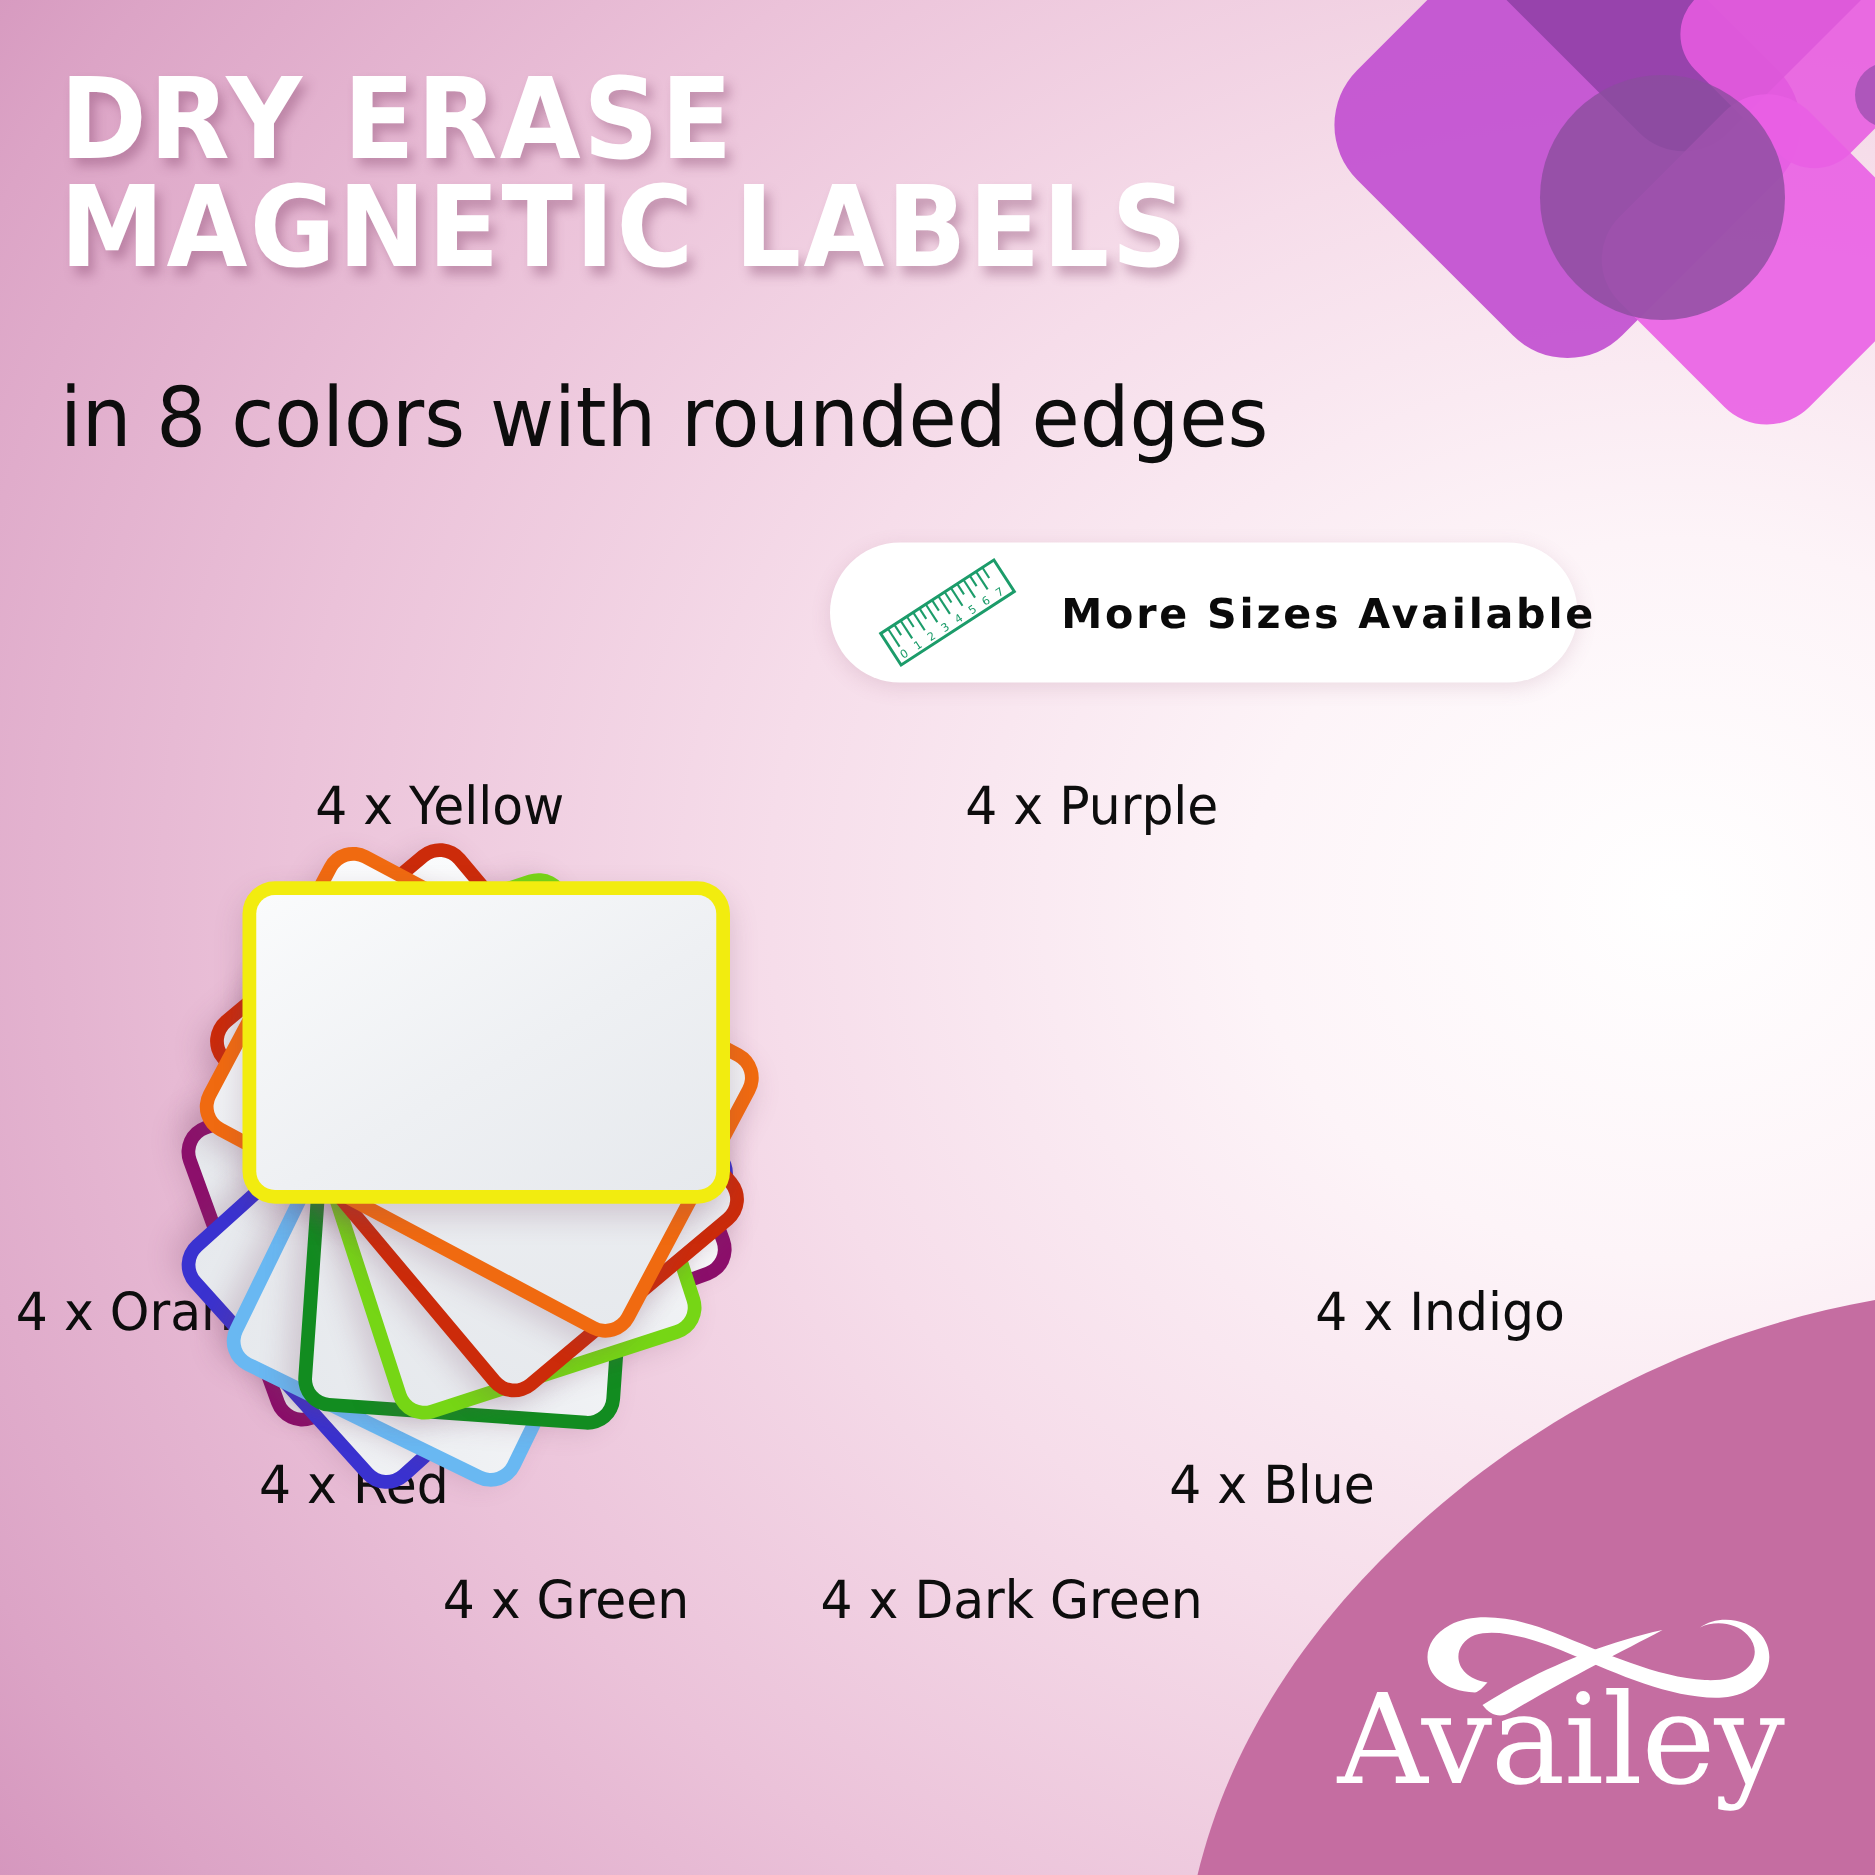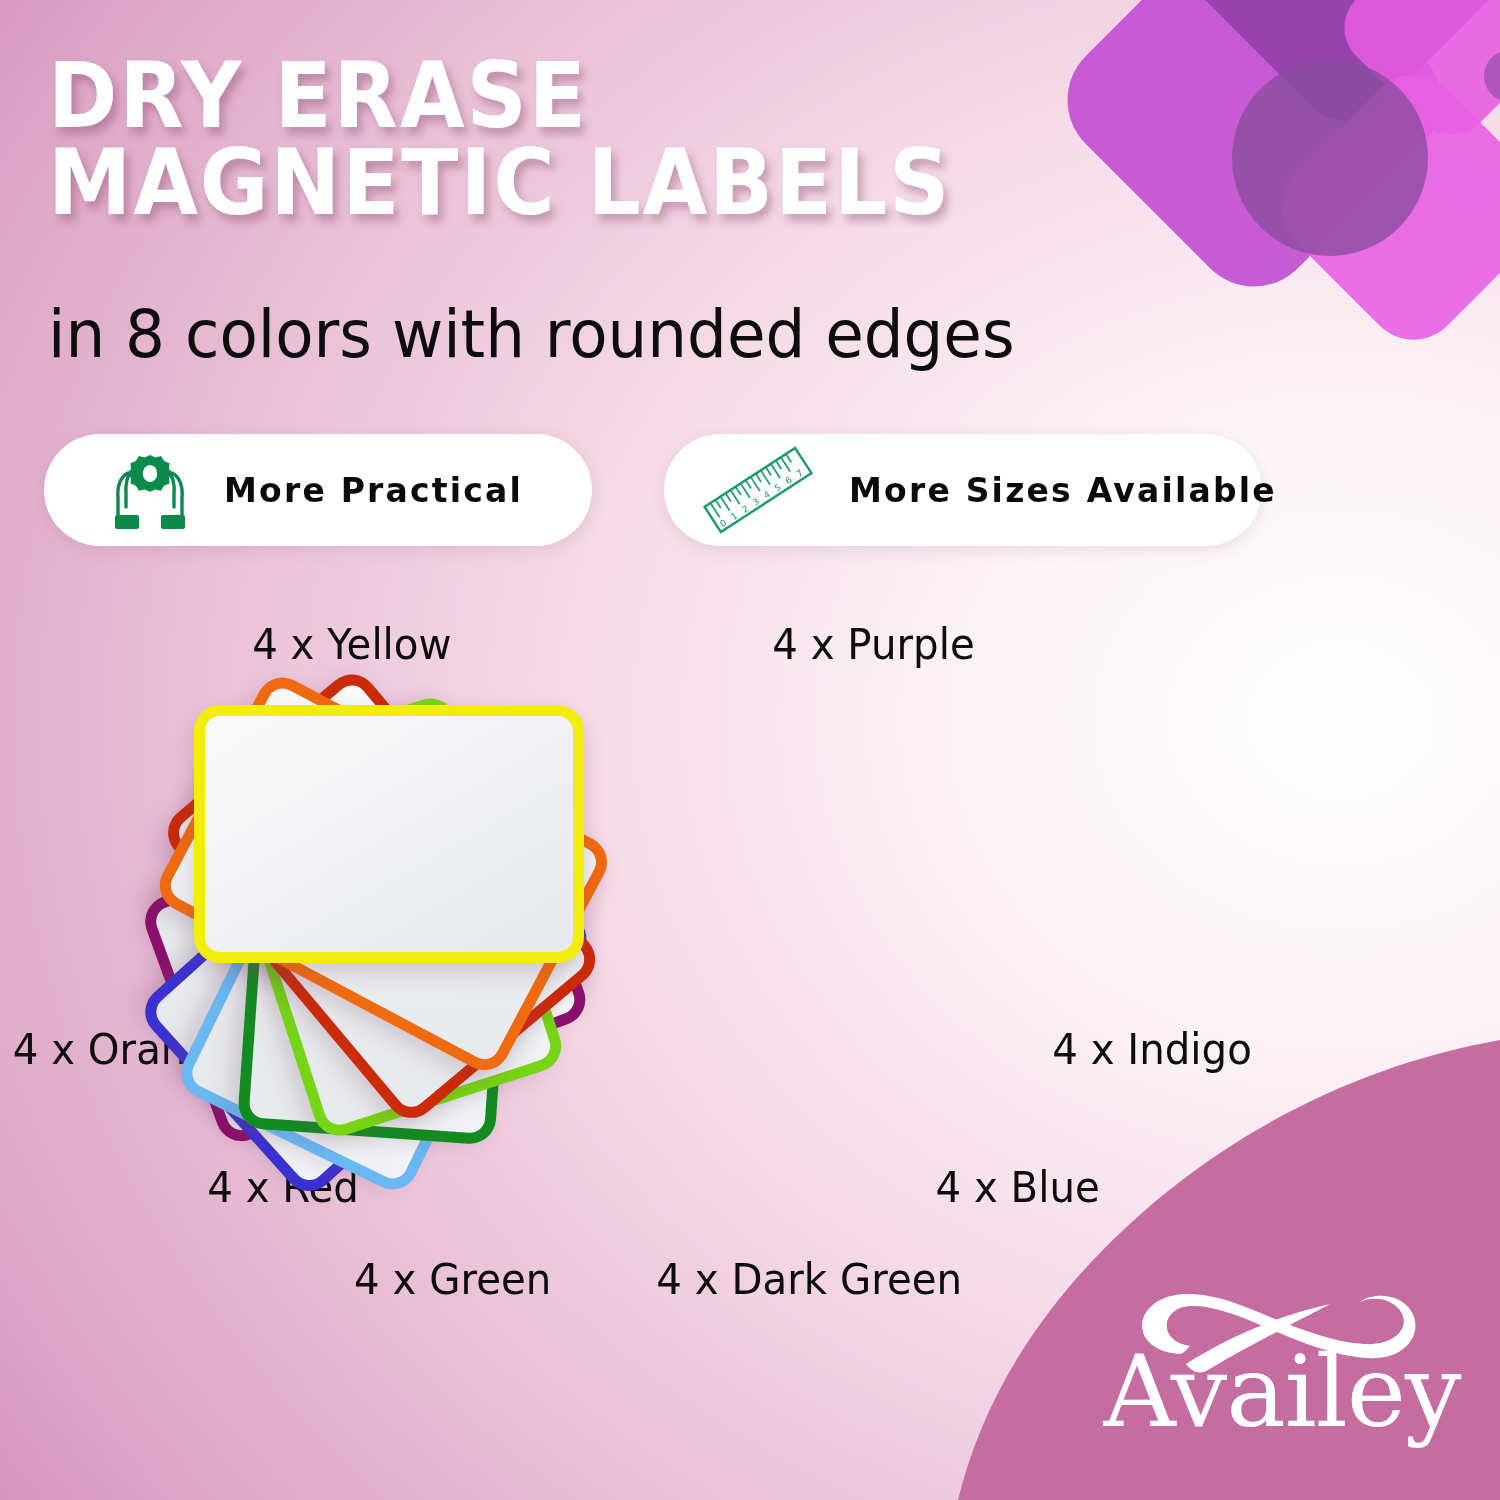--- a/index.html
+++ b/index.html
@@ -152,24 +152,24 @@
   
   #logo {
     position: absolute;
     left: 1068px;
     top: 1286px;
     width: 400px;
     height: 190px;
   }
   #logo-word {
     position: absolute;
-    left: 14px;
+    left: 2px;
     top: 56px;
     width: 400px;
-    text-align: center;
+    text-align: left;
     color: #ffffff;
     font-family: "DejaVu Serif", serif;
     font-size: 100px;
     line-height: 1;
     letter-spacing: -1px;
   }
 </style>
 </head>
 <body>
 
@@ -187,41 +187,20 @@
   <svg class="wave" id="wave-svg" viewBox="0 0 1500 1500">
     <path id="wave-path" d="M1500,1040 C1330,1070 1180,1160 1075,1280 C1010,1355 975,1430 958,1500 L1500,1500 Z" fill="#C56DA1"></path>
   </svg>
 
   <div class="headline">
     <span class="l1">DRY  ERASE</span>
     <span class="l2">MAGNETIC  LABELS</span>
   </div>
   <div class="subhead">in 8 colors with rounded edges</div>
 
-  <div class="badge" id="badge-practical">
-    <span class="bicon">
-      <svg viewBox="0 0 100 86" width="100" height="86">
-        <g fill="none" stroke="#0B8A4C" stroke-width="3.4" stroke-linejoin="round" stroke-linecap="round">
-          <path d="M28 26 C20 30 17 40 18 50 L18 68"></path>
-          <path d="M34 22 C27 27 25 38 26 48 L26 60"></path>
-          <path d="M72 26 C80 30 83 40 82 50 L82 68"></path>
-          <path d="M66 22 C73 27 75 38 74 48 L74 60"></path>
-        </g>
-        <g fill="#0B8A4C">
-          <rect x="15" y="68" width="24" height="14" rx="2"></rect>
-          <rect x="61" y="68" width="24" height="14" rx="2"></rect>
-        </g>
-        <g fill="#0B8A4C">
-          <path d="M50 8 l5.4 2.4 5.6-1.3 3.1 4.9 5.4 2.2 -0.5 5.7 3.6 4.5 -3.6 4.5 0.5 5.7 -5.4 2.2 -3.1 4.9 -5.6-1.3 -5.4 2.4 -5.4-2.4 -5.6 1.3 -3.1-4.9 -5.4-2.2 0.5-5.7 -3.6-4.5 3.6-4.5 -0.5-5.7 5.4-2.2 3.1-4.9 5.6 1.3z"></path>
-        </g>
-        <ellipse cx="50" cy="26.5" rx="7.2" ry="8.6" fill="#ffffff"></ellipse>
-      </svg>
-    </span>
-    <span class="blabel">More  Practical</span>
-  </div>
 
   <div class="badge" id="badge-sizes">
     <span class="bicon">
       <svg viewBox="0 0 120 92" width="120" height="92">
         <g transform="rotate(-33 60 46)">
           <rect x="6" y="31" width="108" height="30" fill="none" stroke="#1C9C6A" stroke-width="2.4"></rect>
           <g stroke="#1C9C6A" stroke-width="1.7">
             <line x1="13" y1="31" x2="13" y2="48"></line>
             <line x1="19" y1="31" x2="19" y2="41"></line>
             <line x1="25" y1="31" x2="25" y2="48"></line>

